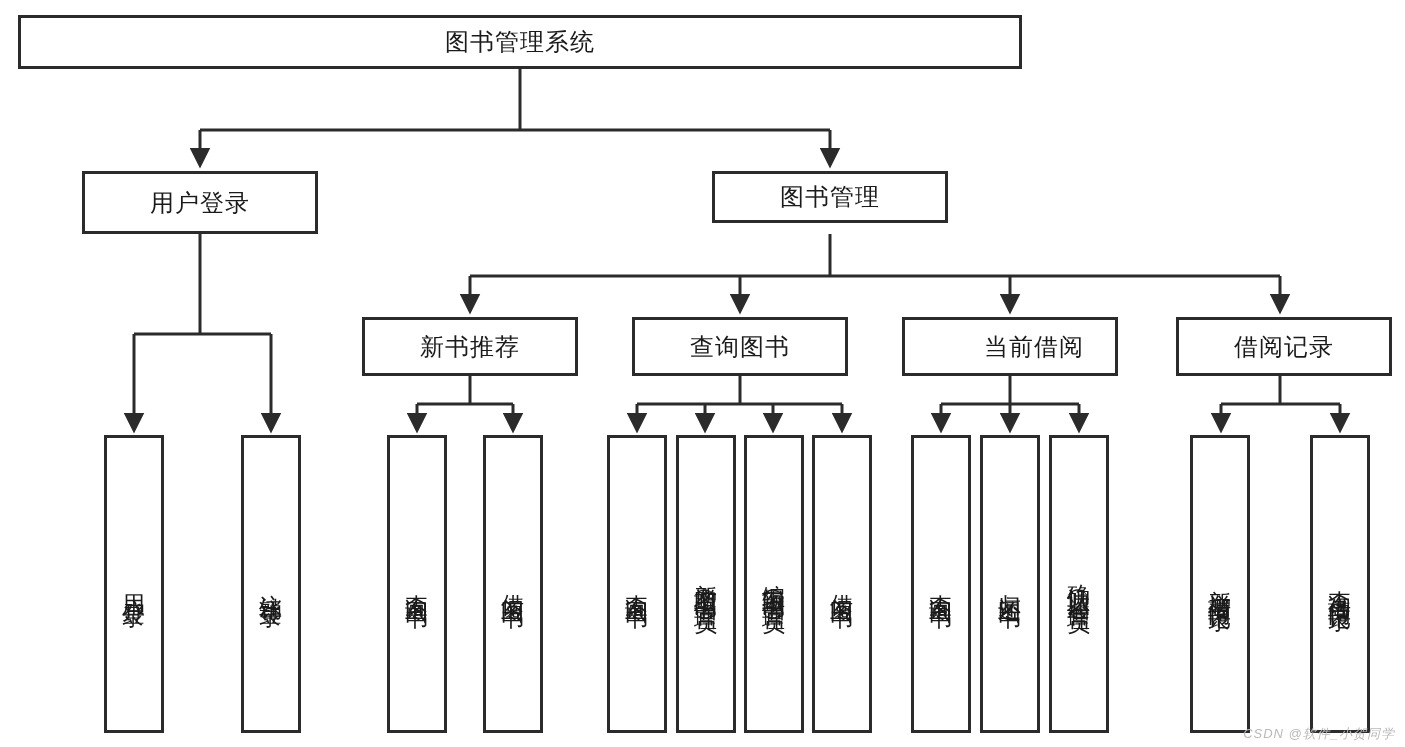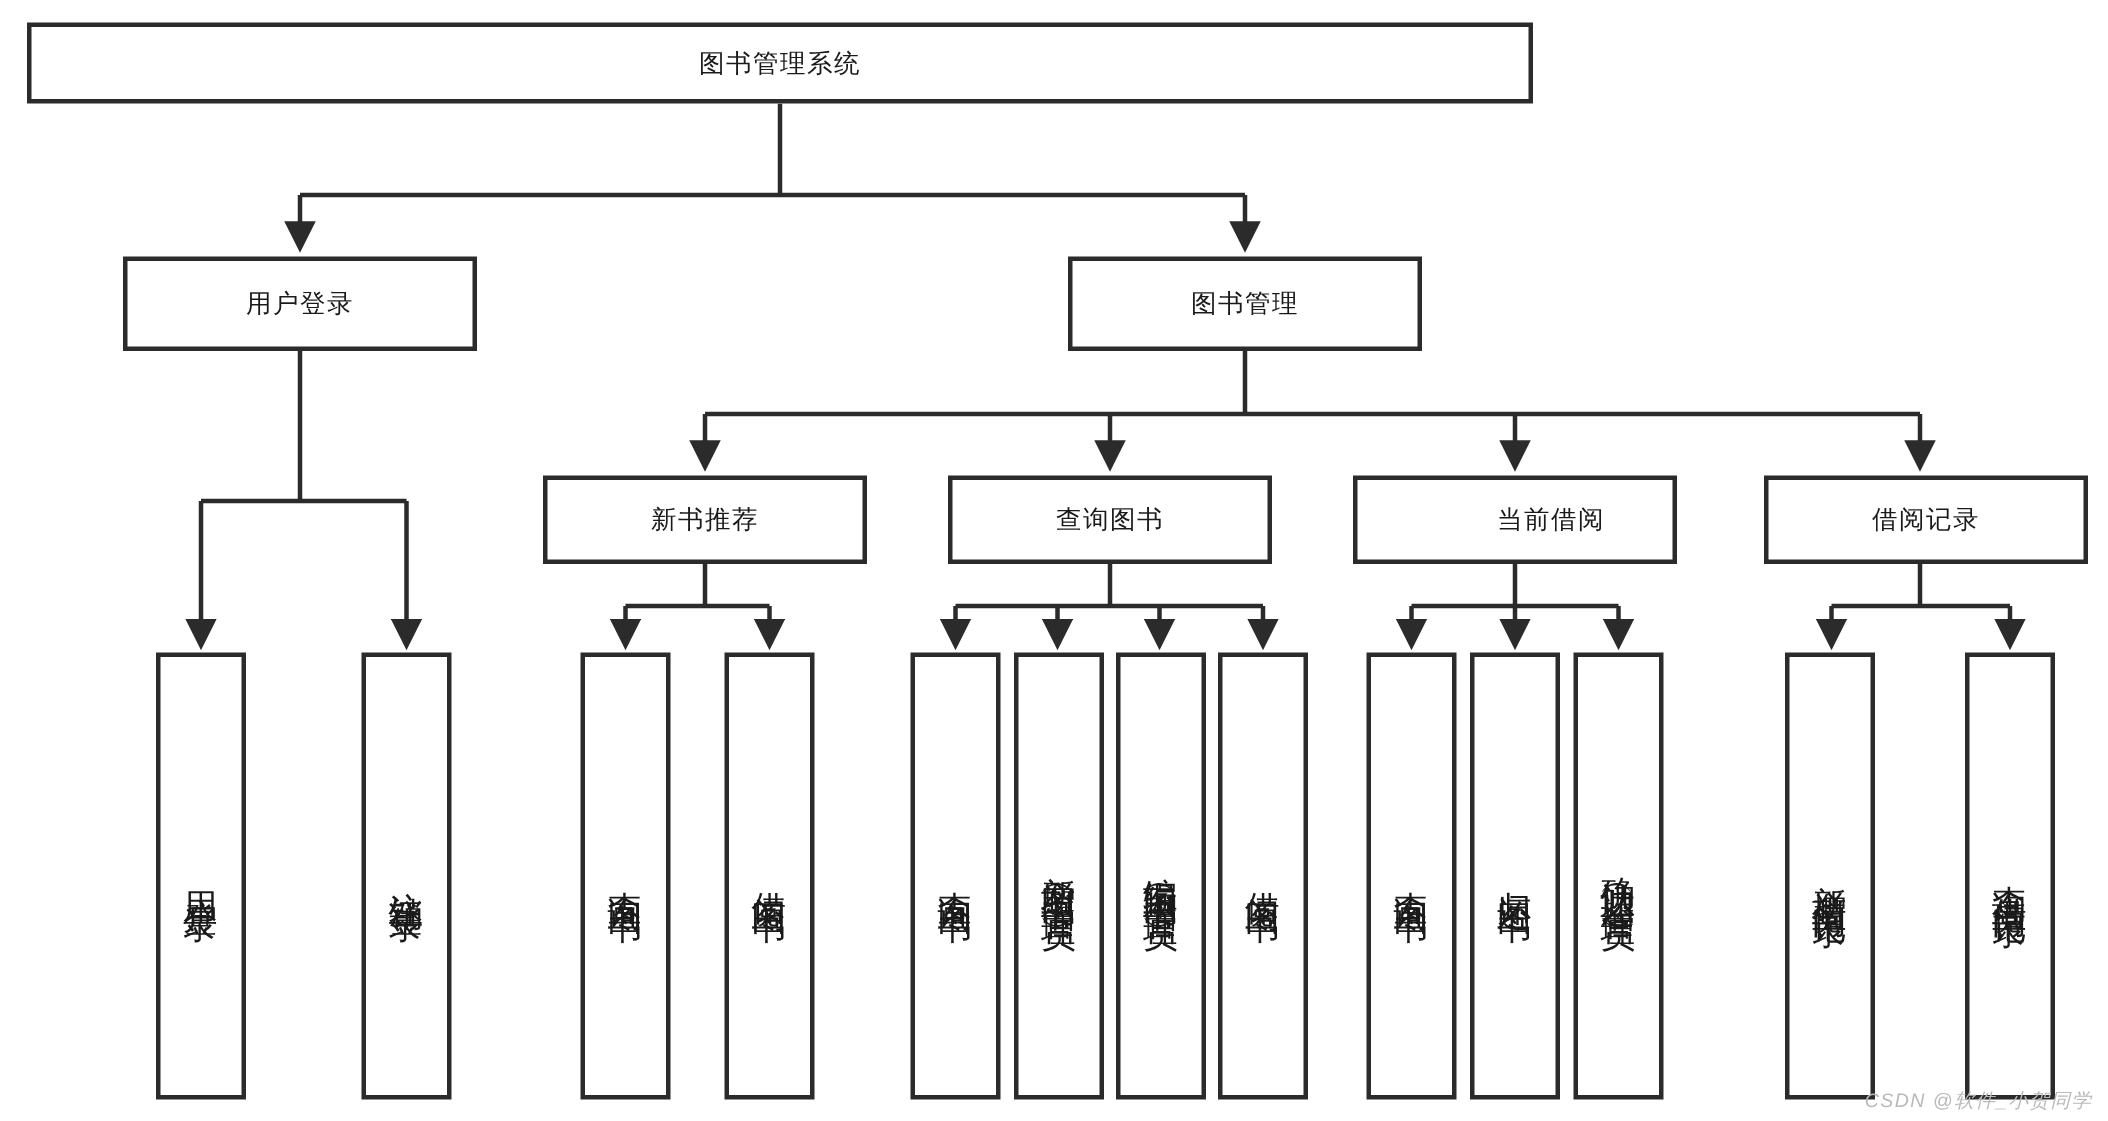--- a/index.html
+++ b/index.html
@@ -40,21 +40,21 @@
     white-space:nowrap;
   }
   .horiz-box{
     position:absolute;
     box-sizing:border-box;
     border:3px solid #2b2b2b;
     background:#ffffff;
     display:flex;
     align-items:center;
     justify-content:center;
-    font-size:17px;
+    font-size:24px;
     color:#1a1a1a;
     letter-spacing:1px;
   }
   .watermark{
     position:absolute;
     right:10px;
     bottom:4px;
     font-size:13px;
     color:#b9b9b9;
     letter-spacing:1px;
@@ -128,21 +128,21 @@
   </g>
 </svg>
 
 <div class="horiz-box" style="left:18px;top:15px;width:1004px;height:54px;">
   <span>图书管理系统</span>
 </div>
 
 <div class="horiz-box" style="left:82px;top:171px;width:236px;height:63px;">
   <span>用户登录</span>
 </div>
-<div class="horiz-box" style="left:712px;top:171px;width:236px;height:63px;align-items:center;">
+<div class="horiz-box" style="left:712px;top:171px;width:236px;height:52px;align-items:center;">
   <span>图书管理</span>
 </div>
 
 <div class="horiz-box" style="left:362px;top:317px;width:216px;height:59px;align-items:center;">
   <span>新书推荐</span>
 </div>
 <div class="horiz-box" style="left:632px;top:317px;width:216px;height:59px;">
   <span>查询图书</span>
 </div>
 <div class="horiz-box" style="left:902px;top:317px;width:216px;height:59px;padding-left:48px;">

